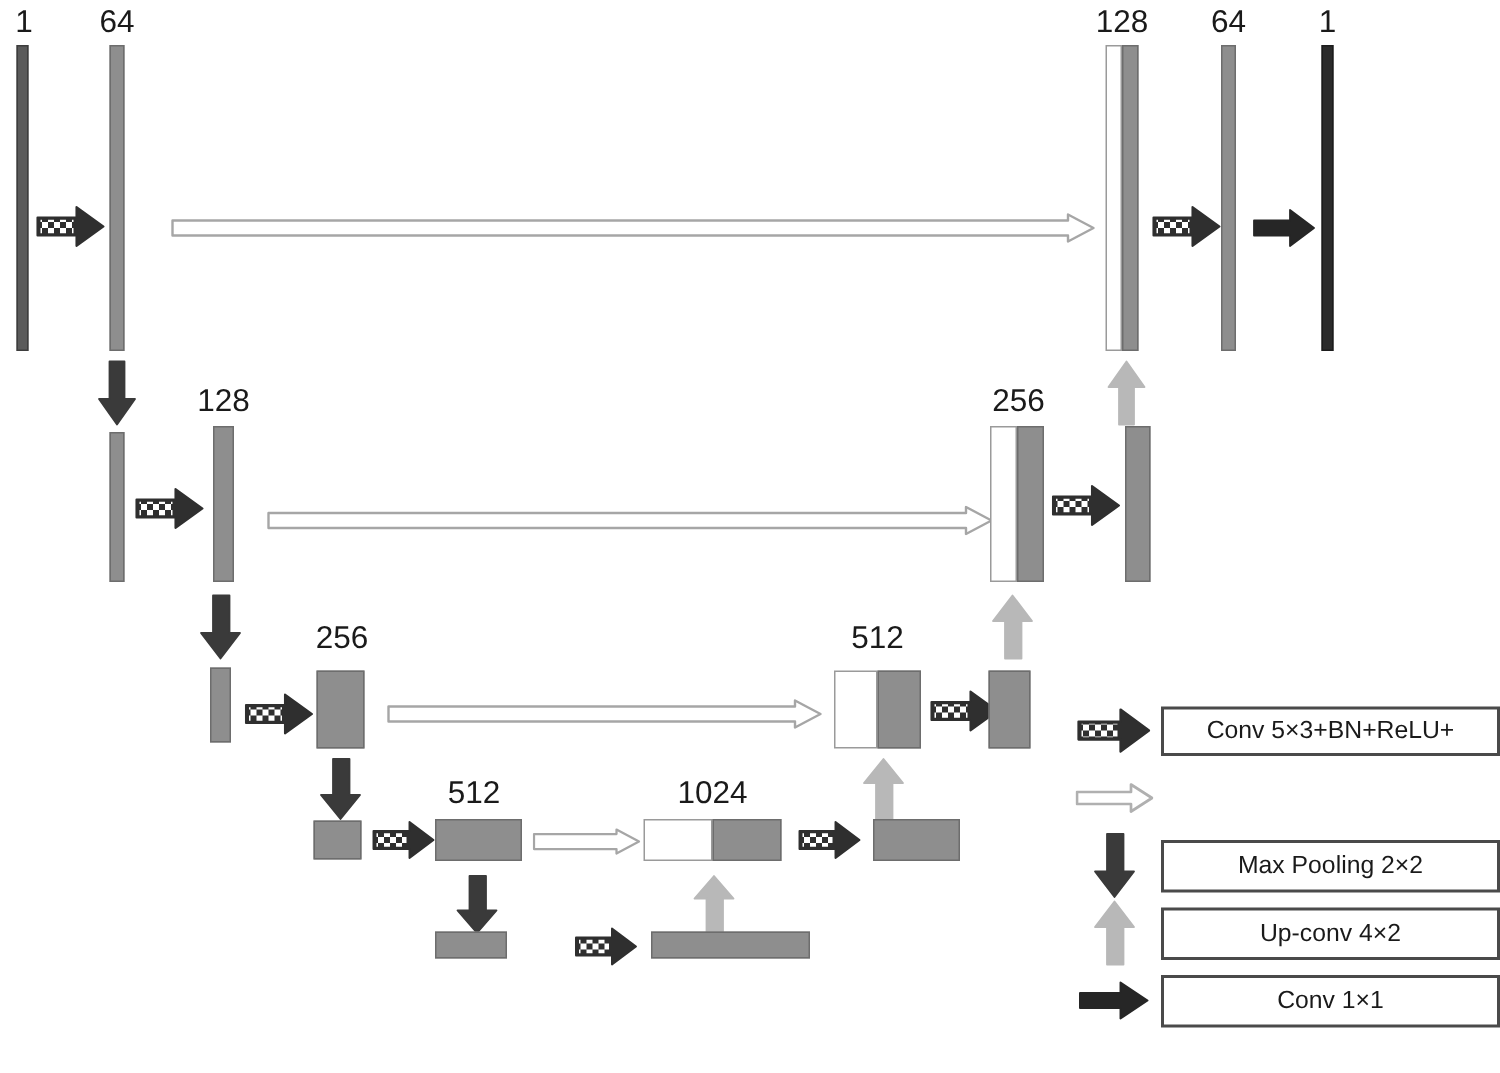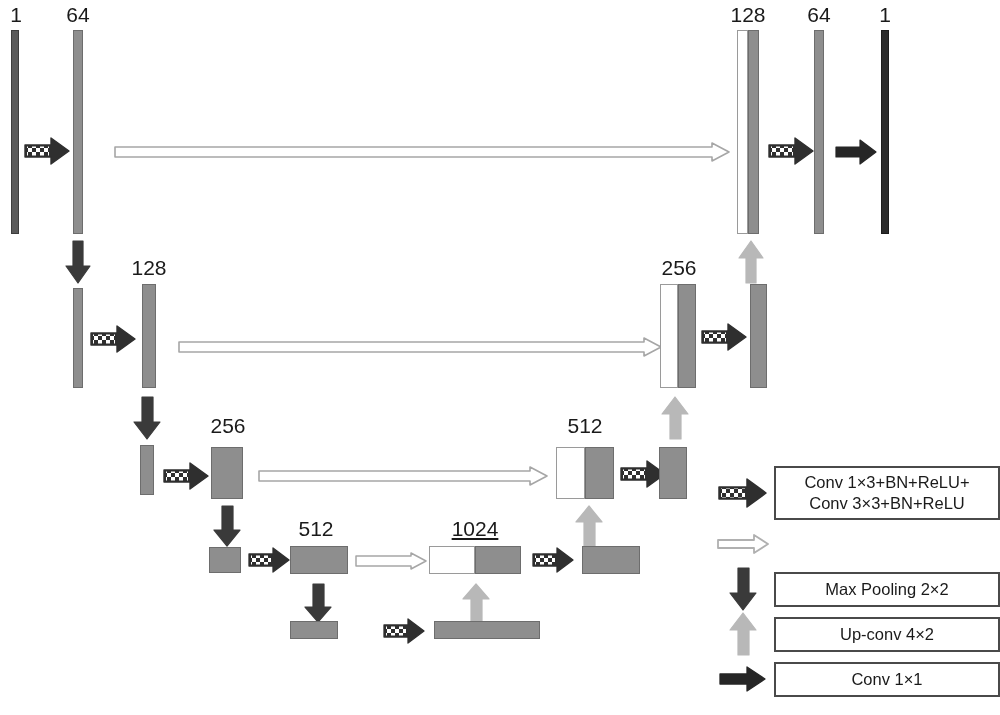--- a/index.html
+++ b/index.html
@@ -269,21 +269,21 @@
 
   <div class="chan-label" style="left:316px; top:518px;">512</div>
   <div class="bar" style="left:290px; top:546px; width:58px; height:28px;"></div>
 
   <div class="arrow" style="left:355px; top:552px;">
     <svg width="72" height="18" viewBox="0 0 72 18">
       <path d="M1,4 L56,4 L56,1 L71,9 L56,17 L56,14 L1,14 Z" fill="#ffffff" stroke="#a6a6a6" stroke-width="1.5" stroke-linejoin="round"></path>
     </svg>
   </div>
 
-  <div class="chan-label" style="left:475px; top:518px;text-decoration:underline;">1024</div>
+  <div class="chan-label" style="left:475px; top:518px;">1024</div>
   <div class="concat" style="left:429px; top:546px; width:92px; height:28px;">
     <div class="half-white" style="width:46px; height:100%;"></div>
     <div class="half-gray" style="width:46px; height:100%;"></div>
   </div>
 
   <div class="arrow" style="left:532px; top:546px;">
     <svg width="42" height="28" viewBox="0 0 42 28">
       <path d="M1,8 L25,8 L25,2 L41,14 L25,26 L25,20 L1,20 Z" fill="#2f2f2f" stroke="#2f2f2f" stroke-width="1.3" stroke-linejoin="round"></path>
       <rect x="3" y="9.5" width="20" height="9" fill="url(#checks)"></rect>
     </svg>
@@ -316,22 +316,21 @@
   <div id="legend">
 
     <div class="legend-row">
       <div class="legend-icon">
         <svg width="50" height="32" viewBox="0 0 50 32">
           <path d="M1,10 L29,10 L29,2 L48,16 L29,30 L29,22 L1,22 Z" fill="#2f2f2f" stroke="#2f2f2f" stroke-width="1.5" stroke-linejoin="round"></path>
           <rect x="3" y="11.5" width="24" height="9" fill="url(#checks)"></rect>
         </svg>
       </div>
       <div class="legend-box two-line">
-        <span class="l1">Conv 1×3+BN+ReLU+</span>
-        <span class="l2">Conv 3×3+BN+ReLU</span>
+        <span class="l1">Conv 5×3+BN+ReLU+</span>
       </div>
     </div>
 
     <div class="legend-row">
       <div class="legend-icon">
         <svg width="52" height="22" viewBox="0 0 52 22">
           <path d="M1,7 L37,7 L37,2 L51,11 L37,20 L37,15 L1,15 Z" fill="#ffffff" stroke="#b0b0b0" stroke-width="1.8" stroke-linejoin="round"></path>
         </svg>
       </div>
     </div>

